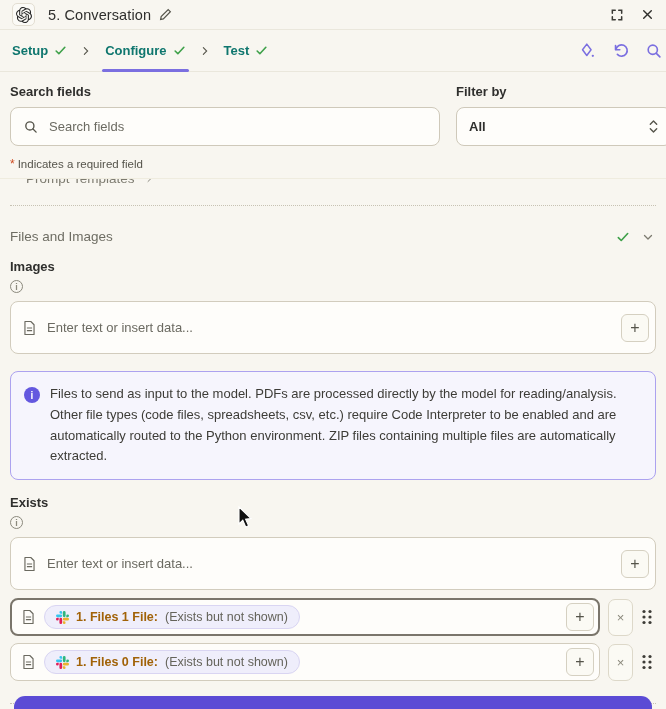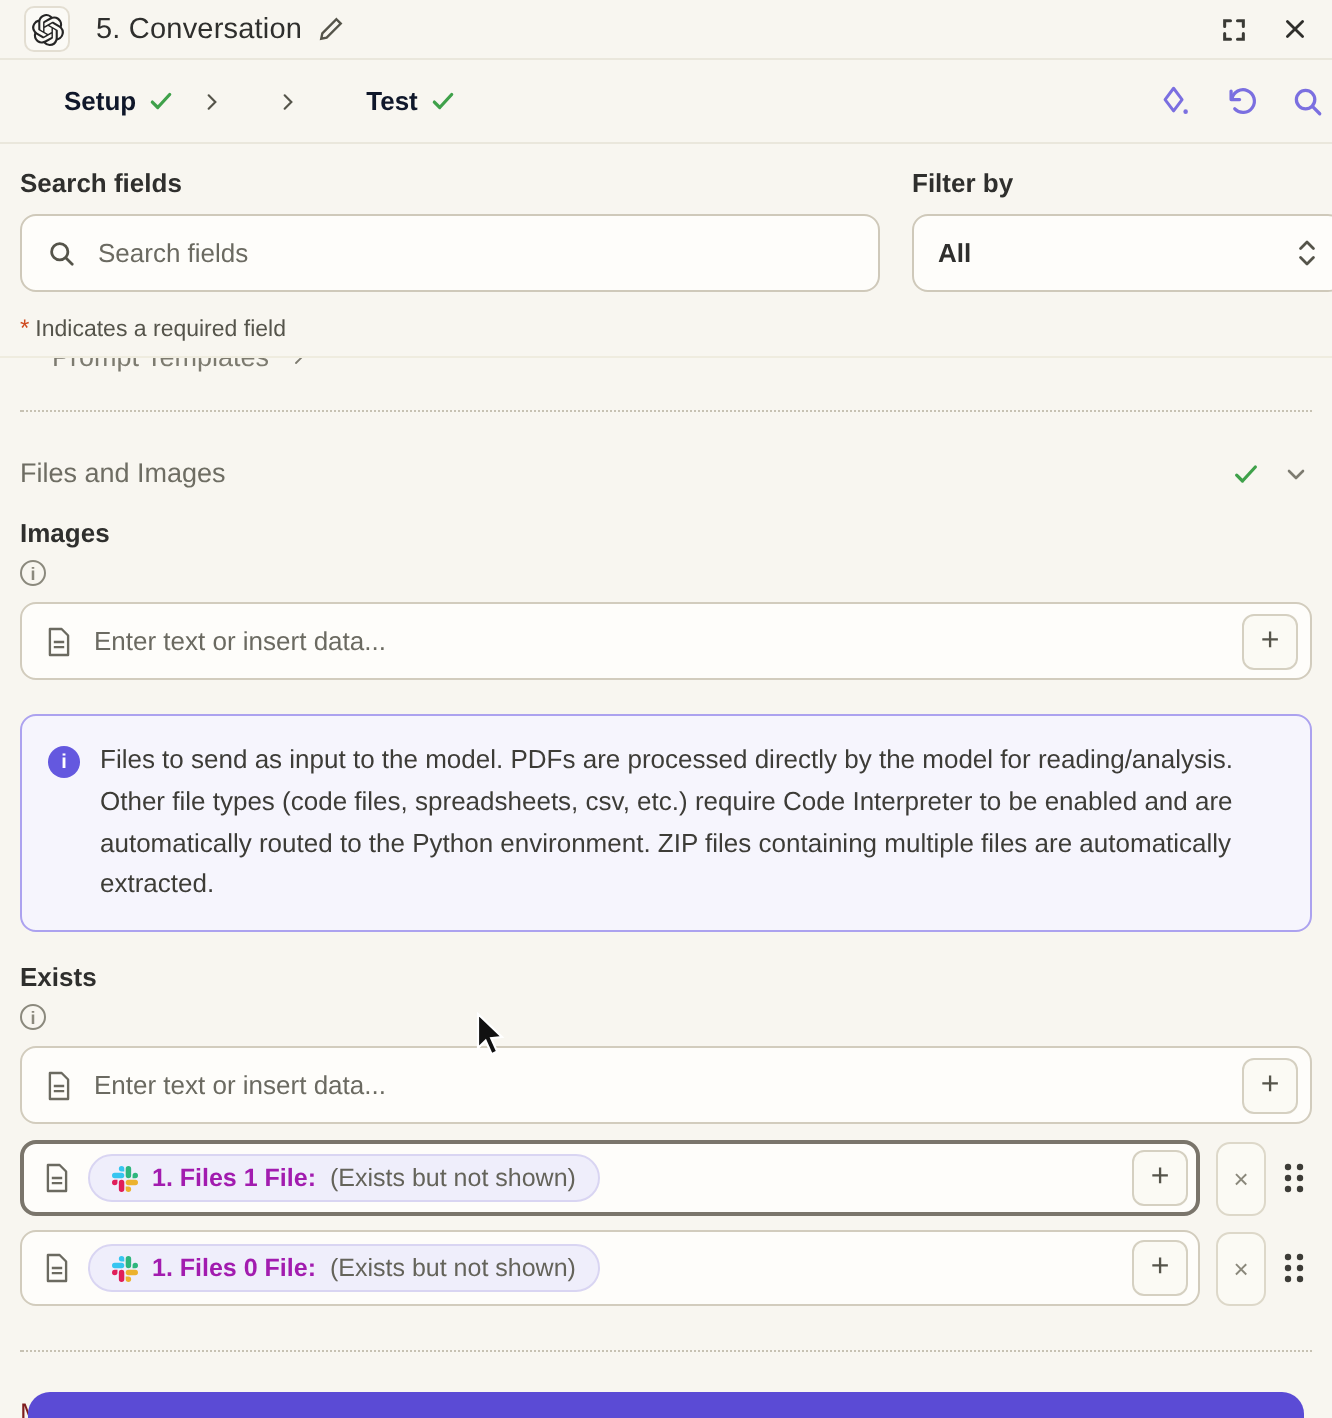--- a/index.html
+++ b/index.html
@@ -14,21 +14,21 @@
   
   .header { height:30px; display:flex; align-items:center; padding:0 12px; border-bottom:1px solid #eae7dc; }
   .logo-box { width:23px; height:23px; border:1px solid #e3ded2; border-radius:5px; background:#fbfaf6;
               display:flex; align-items:center; justify-content:center; }
   .step-title { font-weight:normal; font-size:14.5px; margin-left:13px; letter-spacing:.1px; }
   .pencil { margin-left:8px; }
   .header-actions { margin-left:auto; display:flex; align-items:center; gap:17px; }
 
   
   .tabbar { height:42px; display:flex; align-items:center; padding:0 12px; border-bottom:1px solid #eae7dc; position:relative; }
-  .tab { display:flex; align-items:center; gap:6px; font-size:13px; font-weight:600; color:#0f172a; position:relative; height:100%; cursor:default;margin-left:20px; }
+  .tab { display:flex; align-items:center; gap:6px; font-size:13px; font-weight:600; color:#0f766e; position:relative; height:100%; cursor:default; }
   .tab--active { font-weight:bold; }
   .tab--active::after { content:""; position:absolute; left:-3px; right:-3px; bottom:-1px; height:3px;
                         background:#7b6fe0; border-radius:3px; }
   .tab-sep { margin:0 14px; }
   .tab-actions { margin-left:auto; display:flex; align-items:center; gap:16px; margin-right:-8px; }
 
   
   .filterbar { padding:12px 0 0 10px; border-bottom:1px solid #efecdf; }
   .filter-cols { display:flex; gap:16px; }
   .col-search { width:430px; flex:none; }
@@ -51,39 +51,39 @@
   .clipped-row .inner { margin-top:-8px; display:flex; align-items:center; gap:10px; color:#7d7b70; font-size:13.5px;margin-left:16px; }
   .dotted { border-top:1px dotted #c7c2b3; height:0; margin:16px 0; }
   .section-row { display:flex; align-items:flex-end; justify-content:space-between; font-size:13.5px; color:#6e6d63; height:22px; }
   .section-row.darker { color:#7f1d1d; }
   .section-icons { display:flex; align-items:center; gap:12px; padding-right:2px; }
 
   .inline-label { display:flex; align-items:flex-start; gap:6px; font-weight:bold; font-size:13px; margin:15px 0 8px;flex-direction:column; }
   .info-o { width:13px; height:13px; border:1px solid #8b897d; border-radius:50%; color:#8b897d;
             font-size:9px; font-weight:bold; display:flex; align-items:center; justify-content:center; font-style:normal; }
 
-  .text-field { height:39px; background:#fefdfa; border:1px solid #d2ccbd; border-radius:8px;
+  .text-field { height:53px; background:#fefdfa; border:1px solid #d2ccbd; border-radius:8px;
                 display:flex; align-items:center; padding:0 6px 0 12px; gap:11px; }
   .ph { color:#6b6a61; font-size:13px; flex:1; }
   .plus-btn { width:28px; height:28px; border:1px solid #d5d0c1; border-radius:6px; background:#fbfaf4;
               color:#55544a; font-size:16px; line-height:1; display:flex; align-items:center; justify-content:center; cursor:pointer; }
 
   .info-box { margin:17px 0 15px; background:#f6f5fd; border:1px solid #aca2ef; border-radius:8px;
               padding:12px 15px 12px 13px; display:flex; gap:10px; }
   .info-i { flex:none; width:16px; height:16px; border-radius:50%; background:#6458df; color:#fff;
             font-size:10px; font-weight:bold; font-style:normal; display:flex; align-items:center; justify-content:center; margin-top:3px; }
   .info-text { font-size:13px; line-height:1.6; color:#3d3c37; }
 
   .file-row { display:flex; align-items:center; gap:8px; margin-bottom:7px; }
   .file-field { flex:1; height:38px; background:#fefdfa; border:1px solid #d2ccbd; border-radius:8px;
                 display:flex; align-items:center; padding:0 5px 0 11px; gap:9px; }
   .file-field.focused { border:2px solid #7a756b; padding:0 4px 0 10px; }
   .chip { display:flex; align-items:center; gap:7px; background:#efeefb; border:1px solid #d9d5f2;
           border-radius:14px; padding:4px 11px; font-size:12.5px; white-space:nowrap; cursor:default; }
-  .chip .b { font-weight:bold; color:#a21caf; }
+  .chip .b { font-weight:bold; color:#a16207; }
   .chip .muted { color:#64635a; }
   .x-btn { flex:none; width:25px; height:37px; border:1px solid #ddd8c9; border-radius:7px; background:#fbfaf4;
            color:#8a887b; font-size:13px; display:flex; align-items:center; justify-content:center; cursor:pointer; }
   .drag-handle { flex:none; width:15px; cursor:grab; }
 
   .bottom-button { position:absolute; left:14px; right:14px; bottom:0; height:13px;
                    background:#5b4bd5; border-radius:11px 11px 0 0; cursor:pointer; }
 
   .cursor { position:absolute; left:237px; top:506px; z-index:50; pointer-events:none; }
 </style>
@@ -121,20 +121,26 @@
     <span>Setup</span>
     <svg width="13" height="13" viewBox="0 0 24 24" fill="none" stroke="#3fa14a" stroke-width="3" stroke-linecap="round" stroke-linejoin="round">
         <path d="M4 13l5 5L20 6"></path>
       </svg>
   </div>
   <span class="tab-sep">
     <svg width="10" height="12" viewBox="0 0 24 24" fill="none" stroke="#55544a" stroke-width="2.6" stroke-linecap="round">
         <path d="M8 4l8 8-8 8"></path>
       </svg>
   </span>
+  <div class="tab tab--active">
+    <span>Configure</span>
+    <svg width="13" height="13" viewBox="0 0 24 24" fill="none" stroke="#3fa14a" stroke-width="3" stroke-linecap="round" stroke-linejoin="round">
+        <path d="M4 13l5 5L20 6"></path>
+      </svg>
+  </div>
   <span class="tab-sep">
     <svg width="10" height="12" viewBox="0 0 24 24" fill="none" stroke="#55544a" stroke-width="2.6" stroke-linecap="round">
         <path d="M8 4l8 8-8 8"></path>
       </svg>
   </span>
   <div class="tab">
     <span>Test</span>
     <svg width="13" height="13" viewBox="0 0 24 24" fill="none" stroke="#3fa14a" stroke-width="3" stroke-linecap="round" stroke-linejoin="round">
         <path d="M4 13l5 5L20 6"></path>
       </svg>

